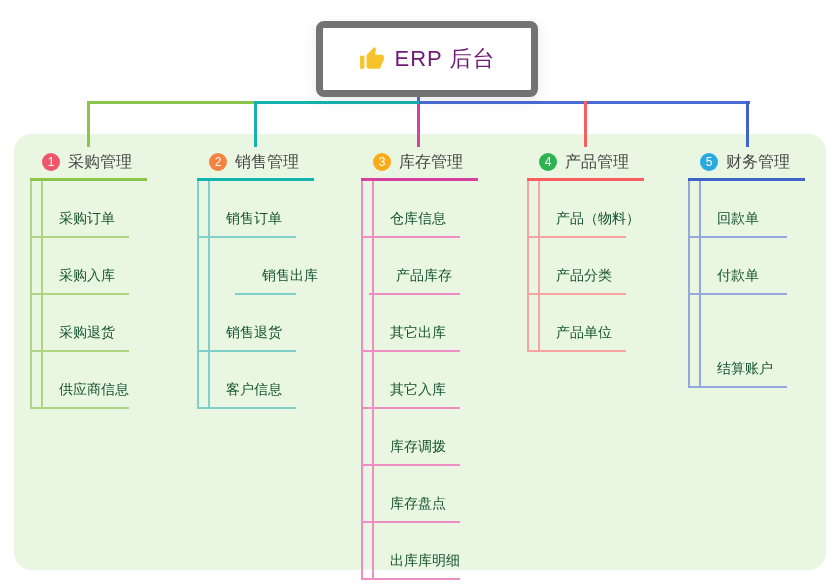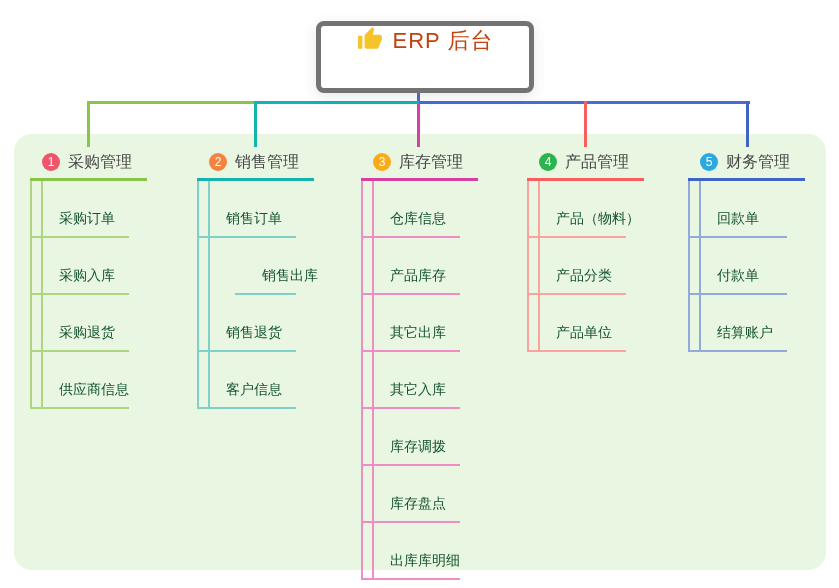--- a/index.html
+++ b/index.html
@@ -2,24 +2,24 @@
 <html><head>
 <meta charset="utf-8">
 <style>
   html,body{margin:0;padding:0;background:#ffffff;}
   body{font-family:"Liberation Sans","DejaVu Sans",sans-serif;}
   .canvas{position:relative;width:839px;height:588px;background:#ffffff;overflow:hidden;}
 
   
   .root-card{
     position:absolute;left:316px;top:21px;width:208px;height:62px;
-    background:#ffffff;border:5px solid #737373;border-radius:8px;
+    background:#ffffff;border:7px solid #737373;border-radius:8px;
     box-shadow:0 4px 14px rgba(60,70,90,.12);
-    display:flex;justify-content:center;gap:10px;
-    font-size:22px;color:#c2410c;font-weight:500;letter-spacing:1px;
+    display:flex;align-items:center;justify-content:center;gap:10px;
+    font-size:22px;color:#701a75;font-weight:500;letter-spacing:1px;
     z-index:3;
   }
   .thumb-icon{display:inline-flex;width:26px;height:26px;}
 
   
   .line{position:absolute;z-index:1;}
   .v{width:3px;}
   .h{height:3px;}
 
   
@@ -124,21 +124,21 @@
         <div class="branch-title">
           <span class="badge" style="background: rgb(251, 171, 24);">3</span>
           <span>库存管理</span>
         </div>
         <div class="branch-underline" style="background: rgb(214, 64, 158);"></div>
         <div class="children" style="border-left-color: rgb(238, 142, 197);">
           <div class="rail2" style="background: rgb(238, 142, 197);"></div>
           <div class="child" style="border-bottom-color: rgb(238, 142, 197); padding-left: 13px;">
             <span class="child-label">仓库信息</span>
           </div>
-          <div class="child" style="border-bottom-color: rgb(238, 142, 197);">
+          <div class="child" style="border-bottom-color: rgb(238, 142, 197); margin-left: 6px;">
             <span class="child-label">产品库存</span>
           </div>
           <div class="child" style="border-bottom-color: rgb(238, 142, 197);">
             <span class="child-label">其它出库</span>
           </div>
           <div class="child" style="border-bottom-color: rgb(238, 142, 197);">
             <span class="child-label">其它入库</span>
           </div>
           <div class="child" style="border-bottom-color: rgb(238, 142, 197);">
             <span class="child-label">库存调拨</span>
@@ -177,20 +177,20 @@
         </div>
         <div class="branch-underline" style="background: rgb(64, 99, 200);"></div>
         <div class="children" style="border-left-color: rgb(147, 169, 220);">
           <div class="rail2" style="background: rgb(147, 169, 220);"></div>
           <div class="child" style="border-bottom-color: rgb(147, 169, 220);">
             <span class="child-label">回款单</span>
           </div>
           <div class="child" style="border-bottom-color: rgb(147, 169, 220);">
             <span class="child-label">付款单</span>
           </div>
-          <div class="child" style="border-bottom-color: rgb(147, 169, 220);">
+          <div class="child" style="border-bottom-color: rgb(147, 169, 220); margin-top: 36px;">
             <span class="child-label">结算账户</span>
           </div>
         </div>
       </div>
     </div>
 
 </div>
 
 </body></html>

